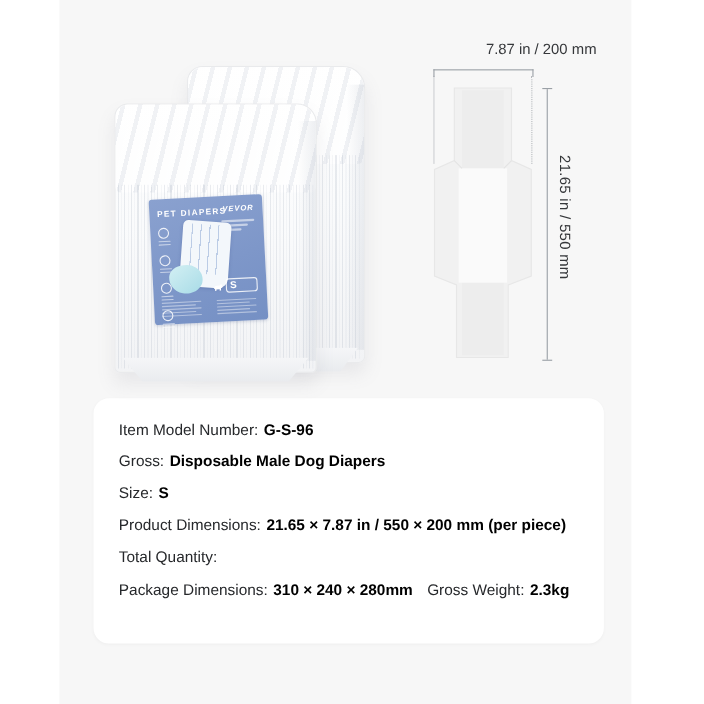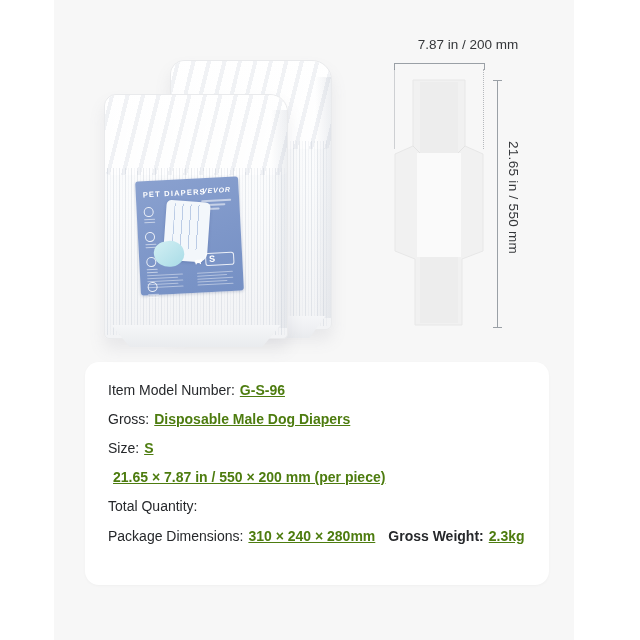--- a/index.html
+++ b/index.html
@@ -50,40 +50,40 @@
   .badge-size{font-size:9px;font-weight:700;line-height:9px;}
   .badge-lines{width:12px;}
   .badge-lines .bar{height:1px;margin-bottom:1.5px;}
   .lbl-footer{position:absolute;left:7px;right:7px;bottom:5px;display:flex;gap:10px;}
   .lbl-footer .col{flex:1;}
   .lbl-footer .bar{height:1px;margin-bottom:2px;opacity:.8;}
   .lbl-footer .bar:nth-child(odd){width:92%;}
   .lbl-footer .bar:nth-child(even){width:78%;}
 
   
-  .dim-width-label{position:absolute;left:414px;top:37px;transform:translateX(-50%);
+  .dim-width-label{position:absolute;left:438px;top:37px;transform:translateX(-50%);
        font-size:13.5px;color:#35373a;white-space:nowrap;}
   .h-dim{position:absolute;left:340px;top:63px;width:89px;height:6px;
        border-top:1px solid #9aa0a6;border-left:1px solid #9aa0a6;border-right:1px solid #9aa0a6;}
   .ext-left{position:absolute;left:340px;top:69px;width:1px;height:80px;background:rgba(130,135,142,.35);}
   .ext-right{position:absolute;left:429px;top:69px;height:80px;width:0;border-left:1px dotted rgba(130,135,142,.55);}
   .shape-svg{position:absolute;left:338px;top:78px;}
   .v-dim{position:absolute;left:439px;top:80px;width:9px;height:246px;
        border-top:1px solid #9aa0a6;border-bottom:1px solid #9aa0a6;}
   .v-dim::before{content:"";position:absolute;left:4px;top:0;bottom:0;width:1px;background:#9aa0a6;}
   .dim-height-label{position:absolute;left:452px;top:141px;writing-mode:vertical-rl;
        font-size:13.5px;color:#35373a;white-space:nowrap;letter-spacing:.3px;}
 
   
   .card{position:absolute;left:31px;top:362px;width:464px;height:223px;background:#ffffff;
        border-radius:14px;box-shadow:0 1px 3px rgba(0,0,0,.03);padding:13px 0 0 23px;box-sizing:border-box;}
   .row{height:29.2px;display:flex;align-items:center;font-size:14px;white-space:nowrap;}
   .lbl{color:#26282b;}
-  .val{color:#4d7c0f;font-weight:700;margin-left:5px;text-decoration:underline;}
-  .second{margin-left:13px;font-weight:bold;}
+  .val{color:#000000;font-weight:700;margin-left:5px;}
+  .second{margin-left:13px;}
 </style>
 </head>
 <body>
 
 <div class="stage">
 
   <div class="bag bag-rear">
     <div class="cap"></div>
     <div class="pleats"></div>
     <div class="gusset"></div>
@@ -190,20 +190,21 @@
     </div>
     <div class="row">
       <span class="lbl">Gross:</span>
       <span class="val">Disposable Male Dog Diapers</span>
     </div>
     <div class="row">
       <span class="lbl">Size:</span>
       <span class="val">S</span>
     </div>
     <div class="row">
+      <span class="lbl">Product Dimensions:</span>
       <span class="val">21.65 × 7.87 in / 550 × 200 mm (per piece)</span>
     </div>
     <div class="row">
       <span class="lbl">Total Quantity:</span>
     </div>
     <div class="row">
       <span class="lbl">Package Dimensions:</span>
       <span class="val">310 × 240 × 280mm</span>
       <span class="lbl second">Gross Weight:</span>
       <span class="val">2.3kg</span>

